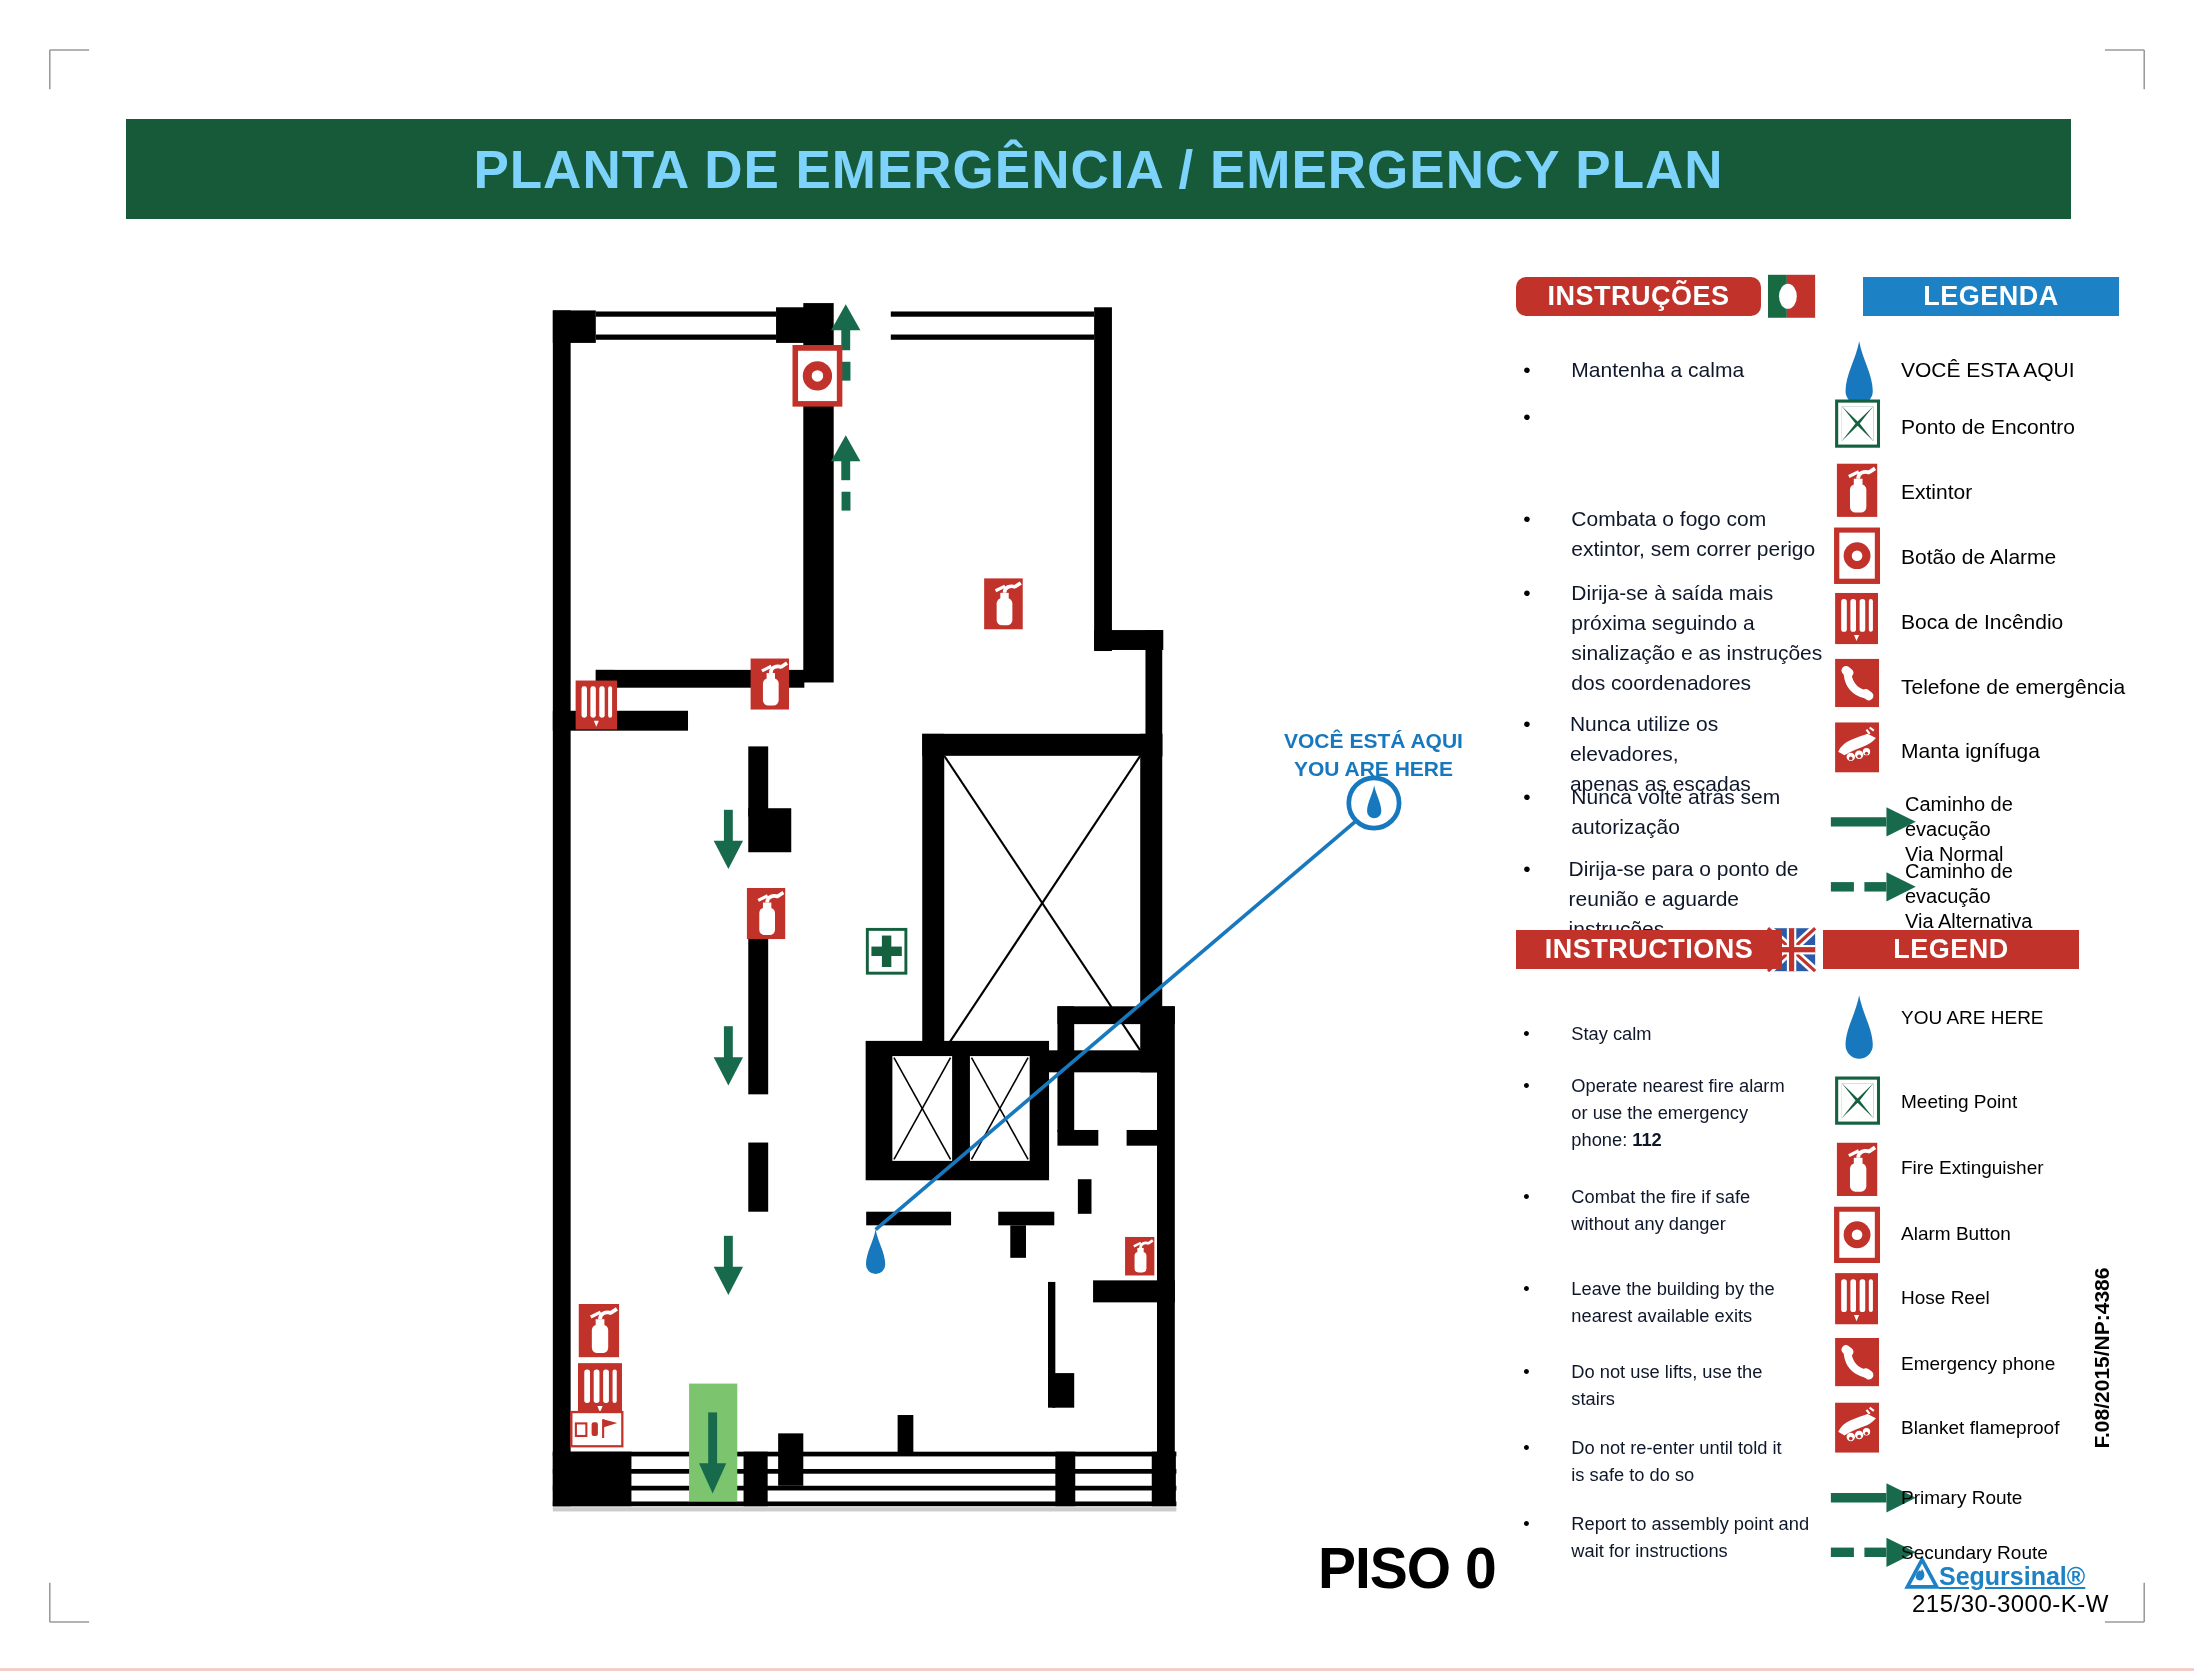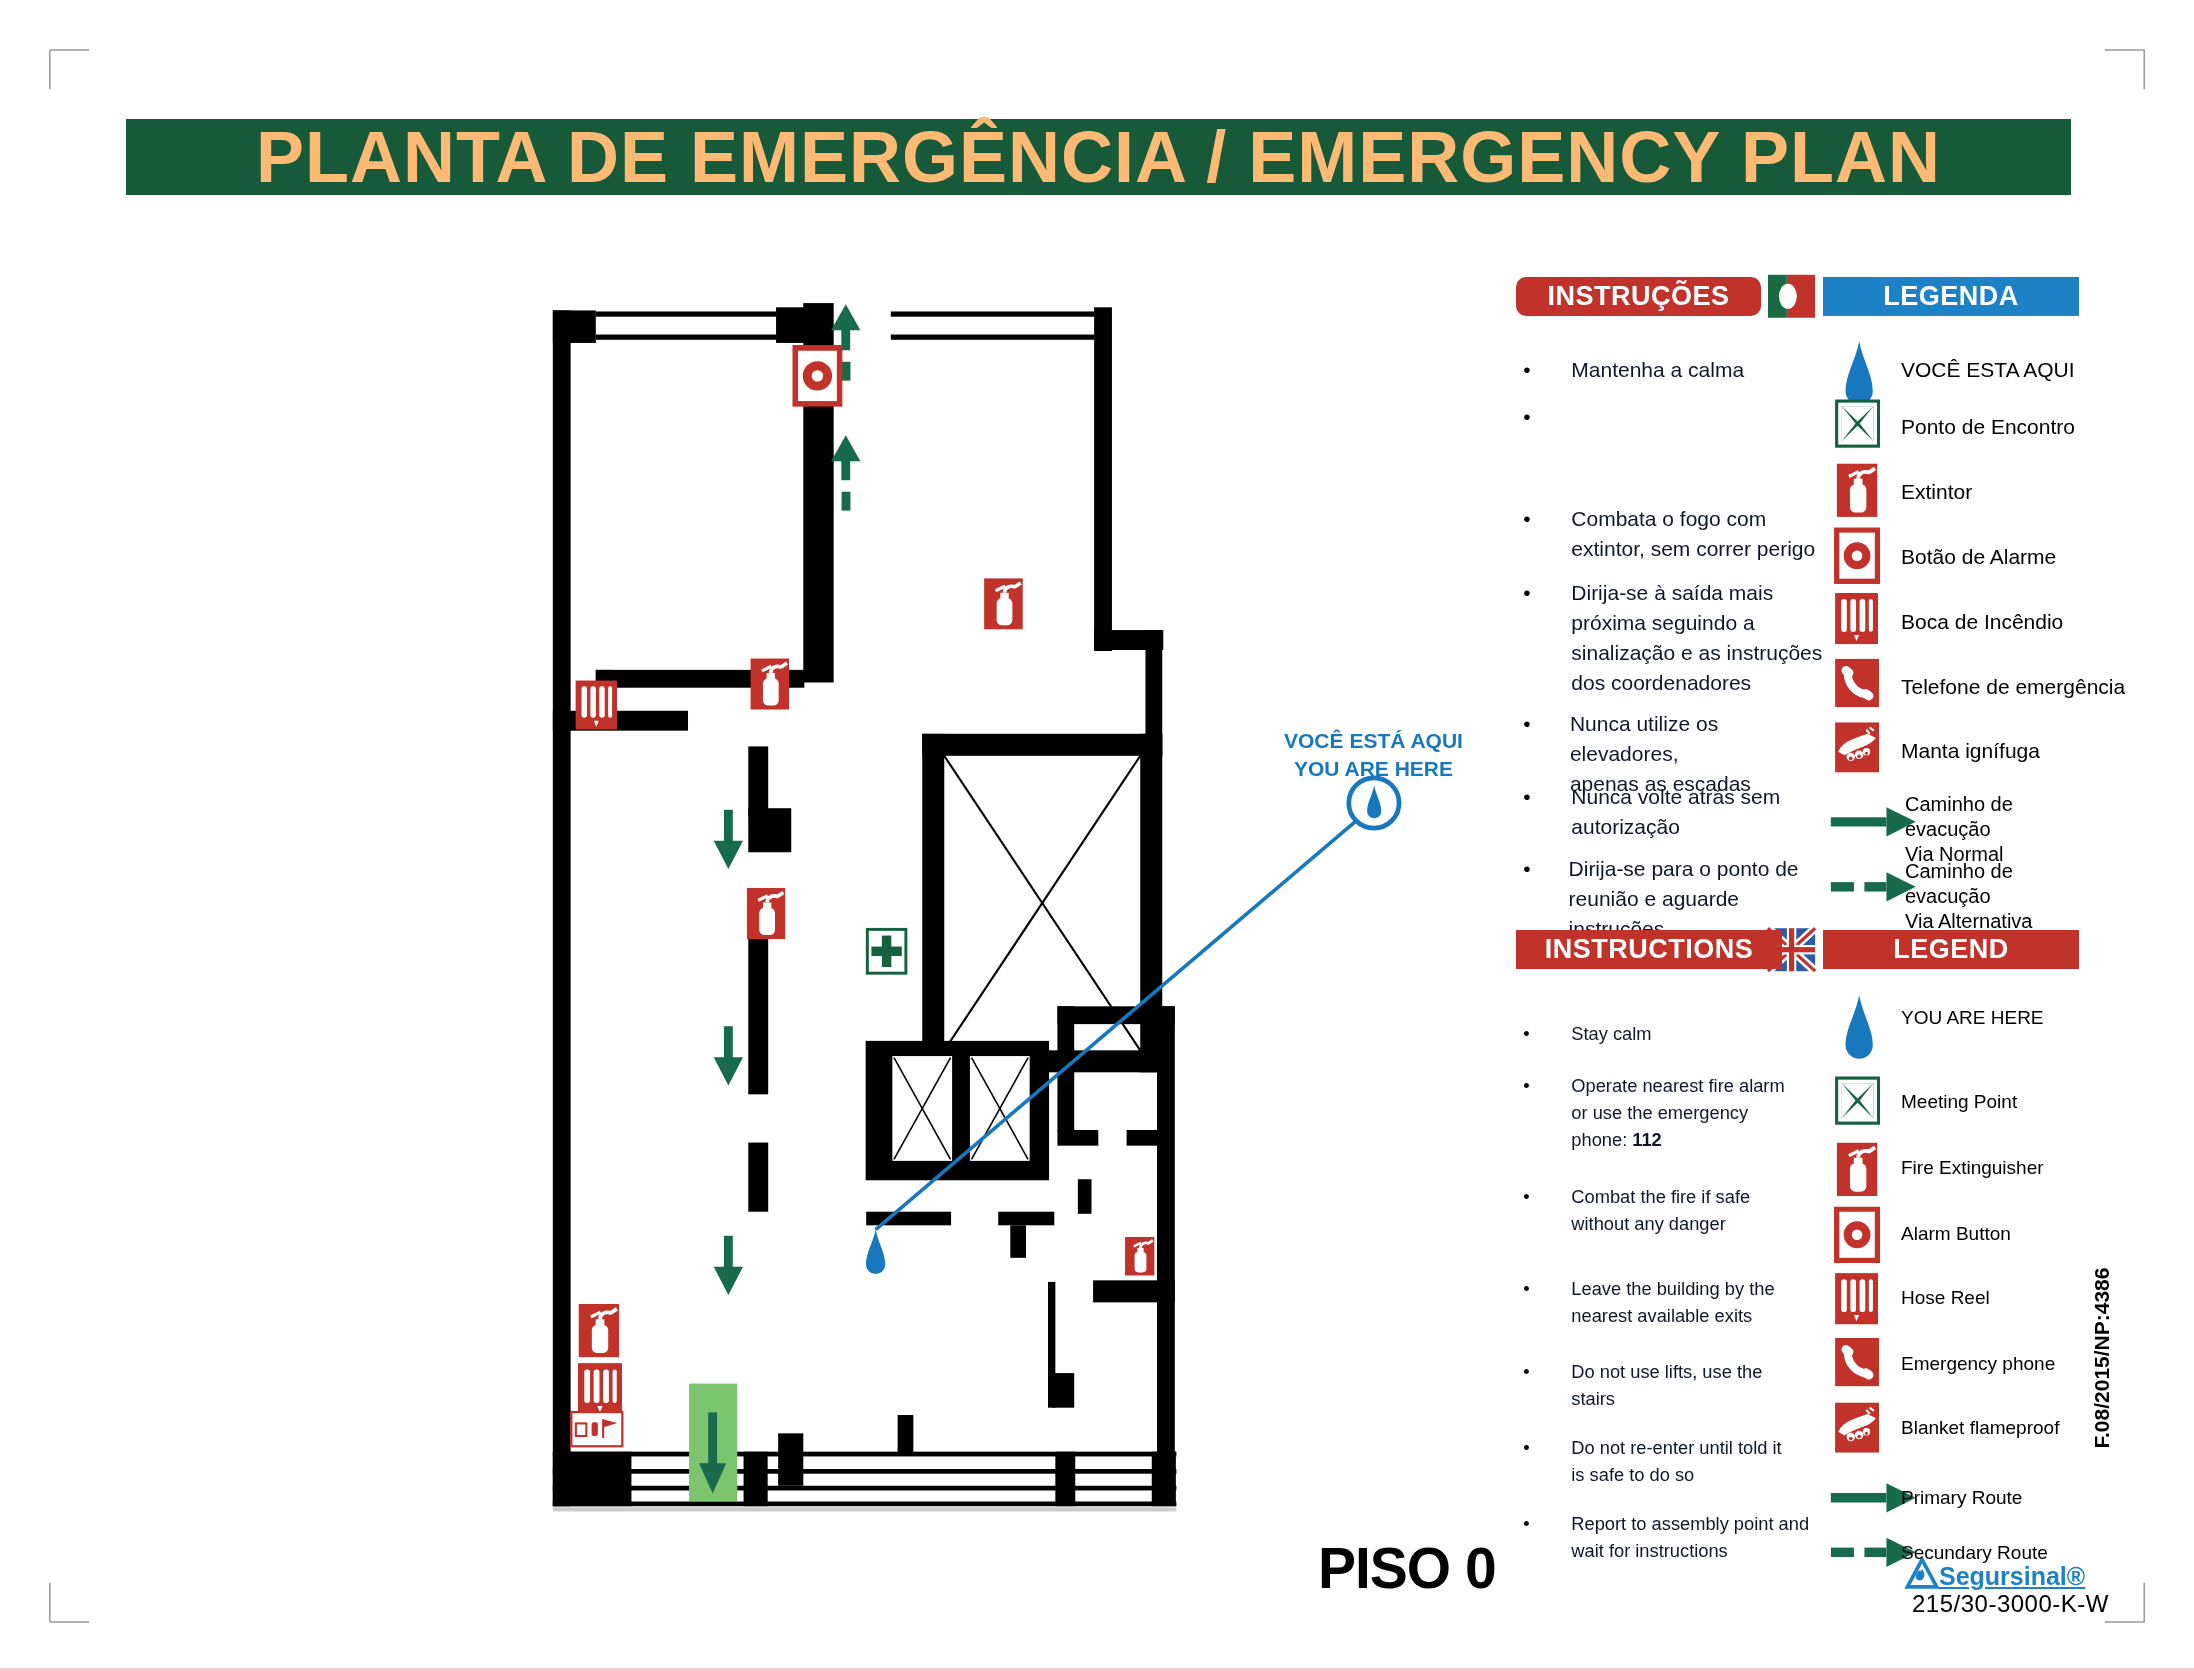--- a/index.html
+++ b/index.html
@@ -1,27 +1,27 @@
 <!DOCTYPE html>
 <html style="font-size:8.4px"><head>
 <meta charset="utf-8">
 <style>
   html,body{margin:0;padding:0;background:#fff;}
   #page{position:relative;width:2194px;height:1672px;background:#ffffff;overflow:hidden;
         font-family:"Liberation Sans", sans-serif;}
   .abs{position:absolute;}
   
-  .titlebar{left:126px;top:119px;width:1945px;height:76px;background:#165A3A;
-            color:#fdba74;font-weight:bold;font-size:72px;letter-spacing:1px;
+  .titlebar{left:126px;top:119px;width:1945px;height:100px;background:#165A3A;
+            color:#7dd3fc;font-weight:bold;font-size:53px;letter-spacing:1px;
             display:flex;align-items:center;justify-content:center;white-space:nowrap;}
   
   .hdr{height:39px;color:#fff;font-weight:bold;font-size:27px;letter-spacing:0.5px;
        display:flex;align-items:center;justify-content:center;}
   .hdr.red{background:#C0322A;}
-  .hdr.blue{background:#1C82C5;}
+  .hdr.blue{background:#1C82C5;margin-left:40px;}
   
   .li{left:1516px;width:309px;display:flex;}
   .li .b{width:48px;font-size:21px;line-height:30px;padding-left:7.3px;}
   .li .t{font-size:21px;line-height:30px;color:#0f172a;white-space:pre-line;}
   .li.en .b{font-size:18.3px;line-height:27px;}
   .li.en .t{font-size:18.3px;line-height:27px;}
   
   .leglab{left:1901px;font-size:21px;color:#000;white-space:pre-line;}
   .leglab.en{font-size:19px;}
   .leglab.ctr{left:1905px;width:173px;font-size:20px;line-height:25px;}

